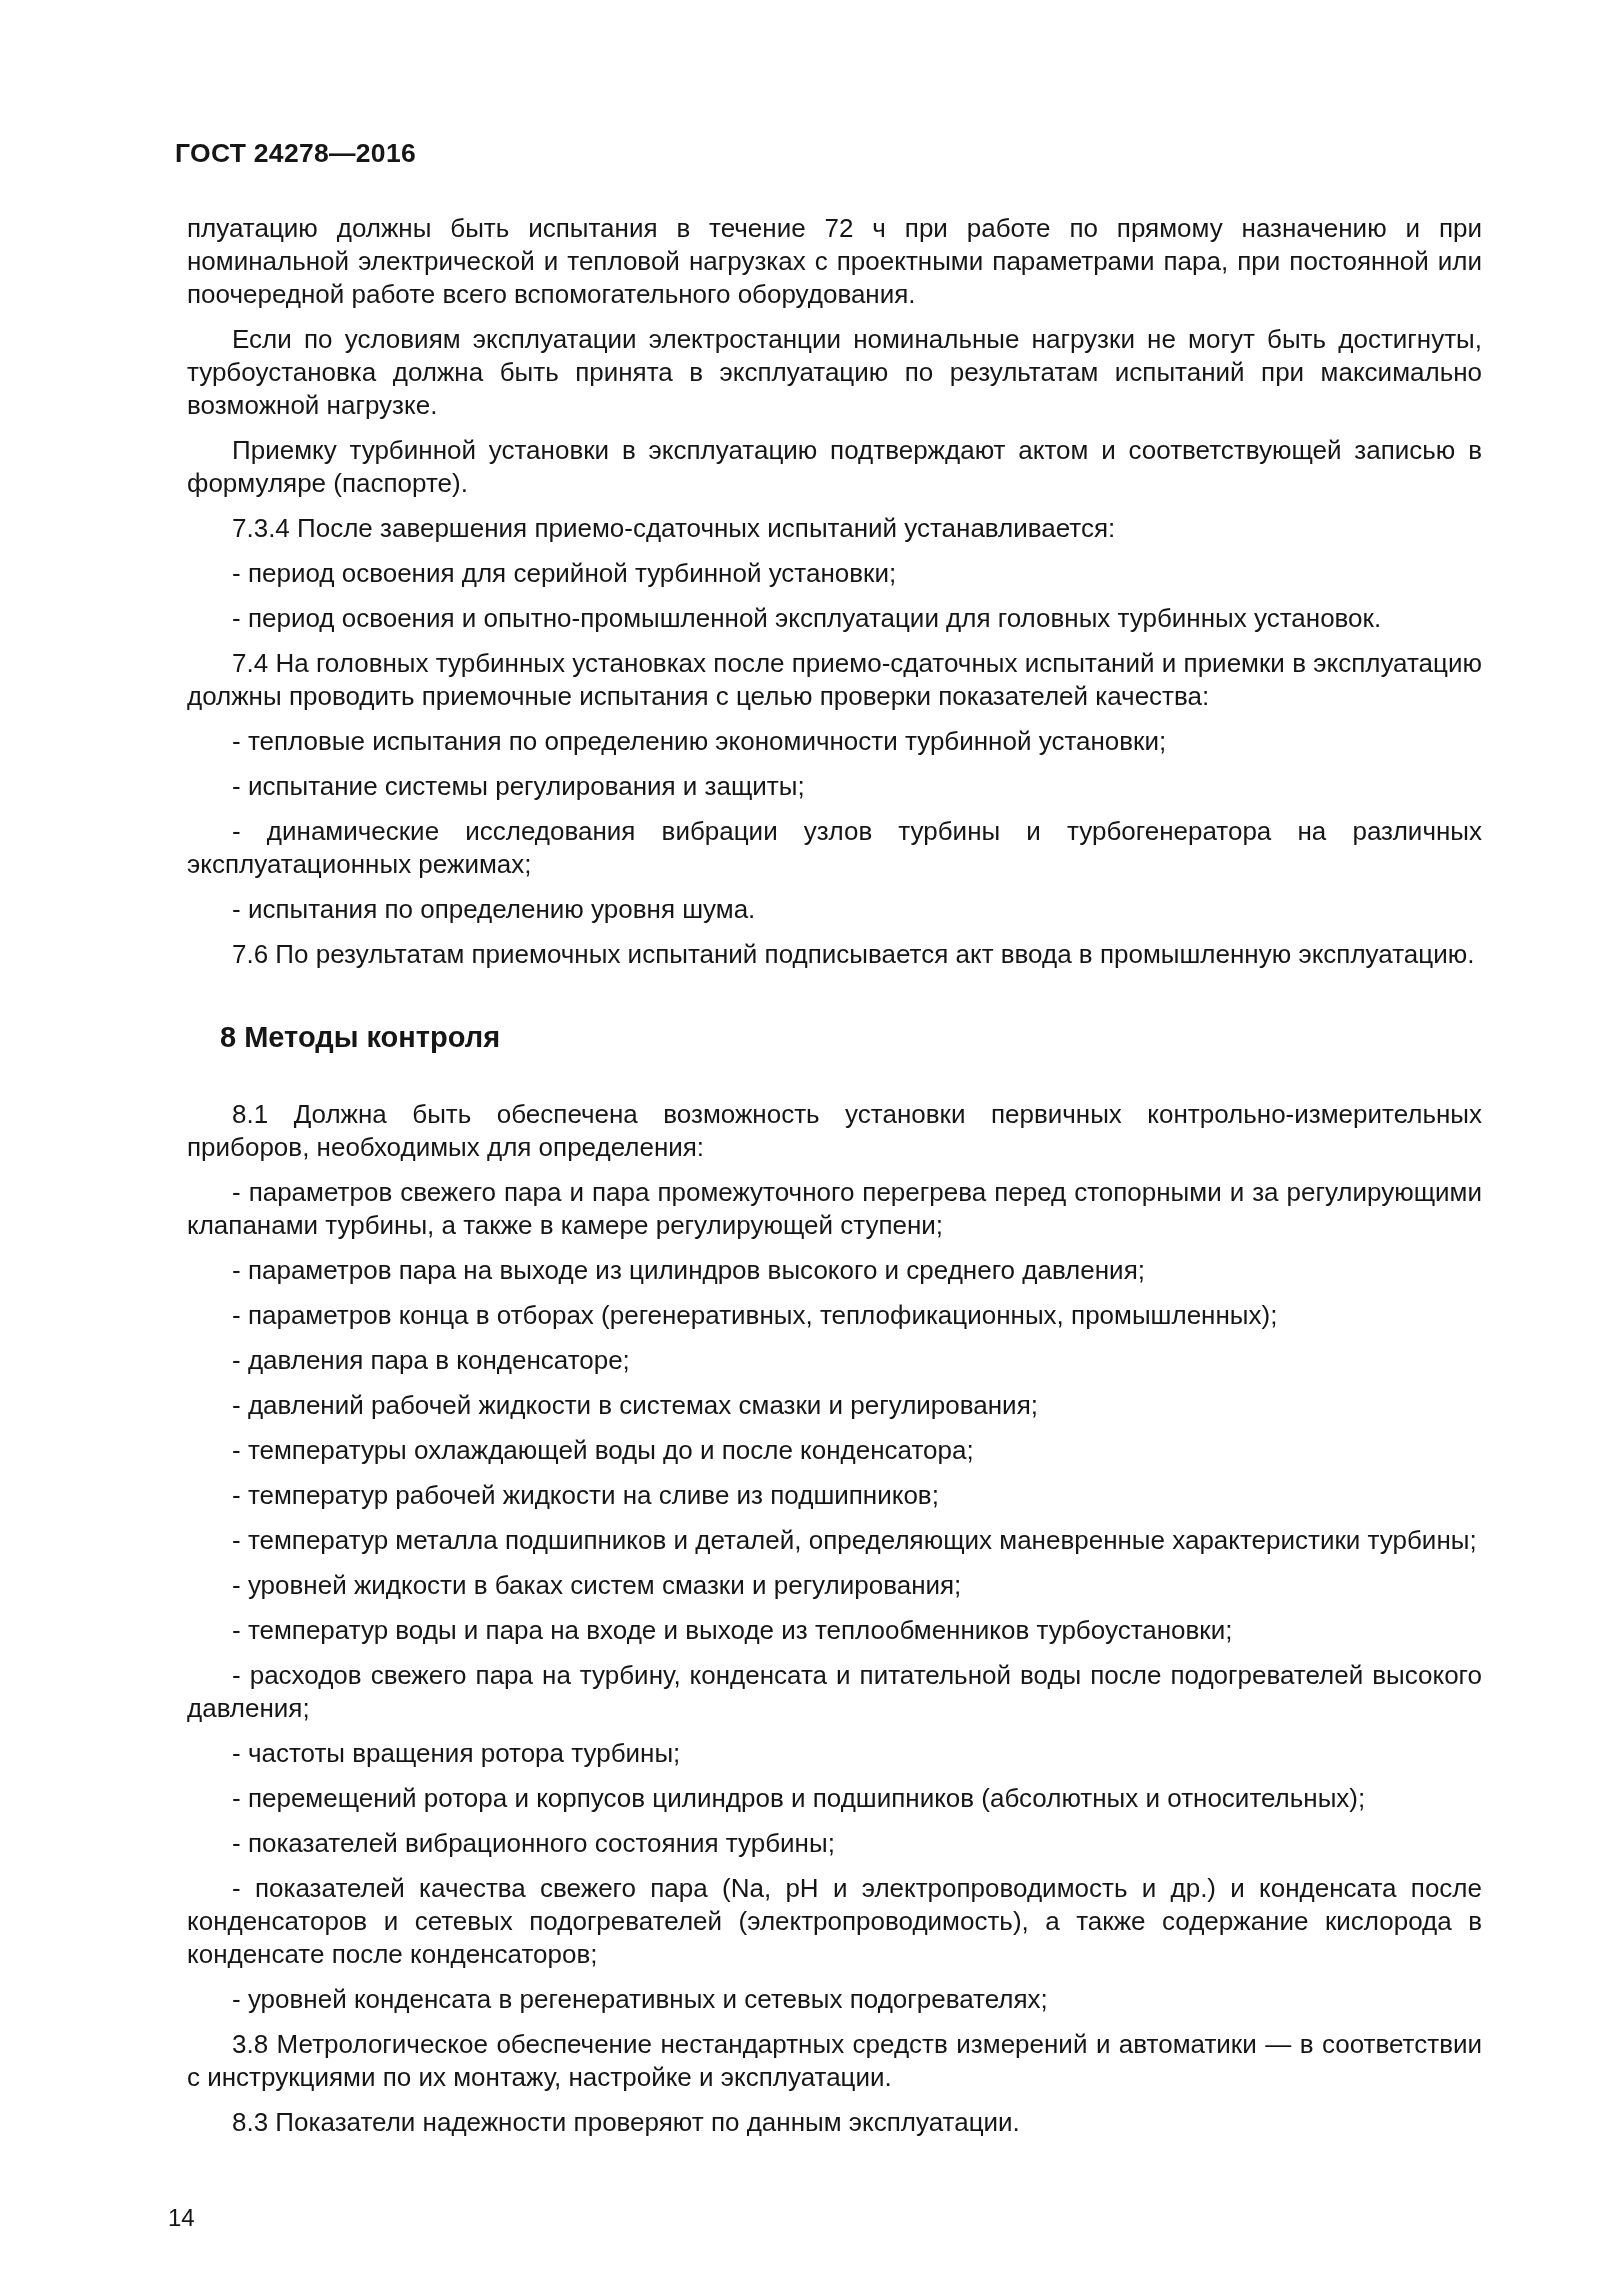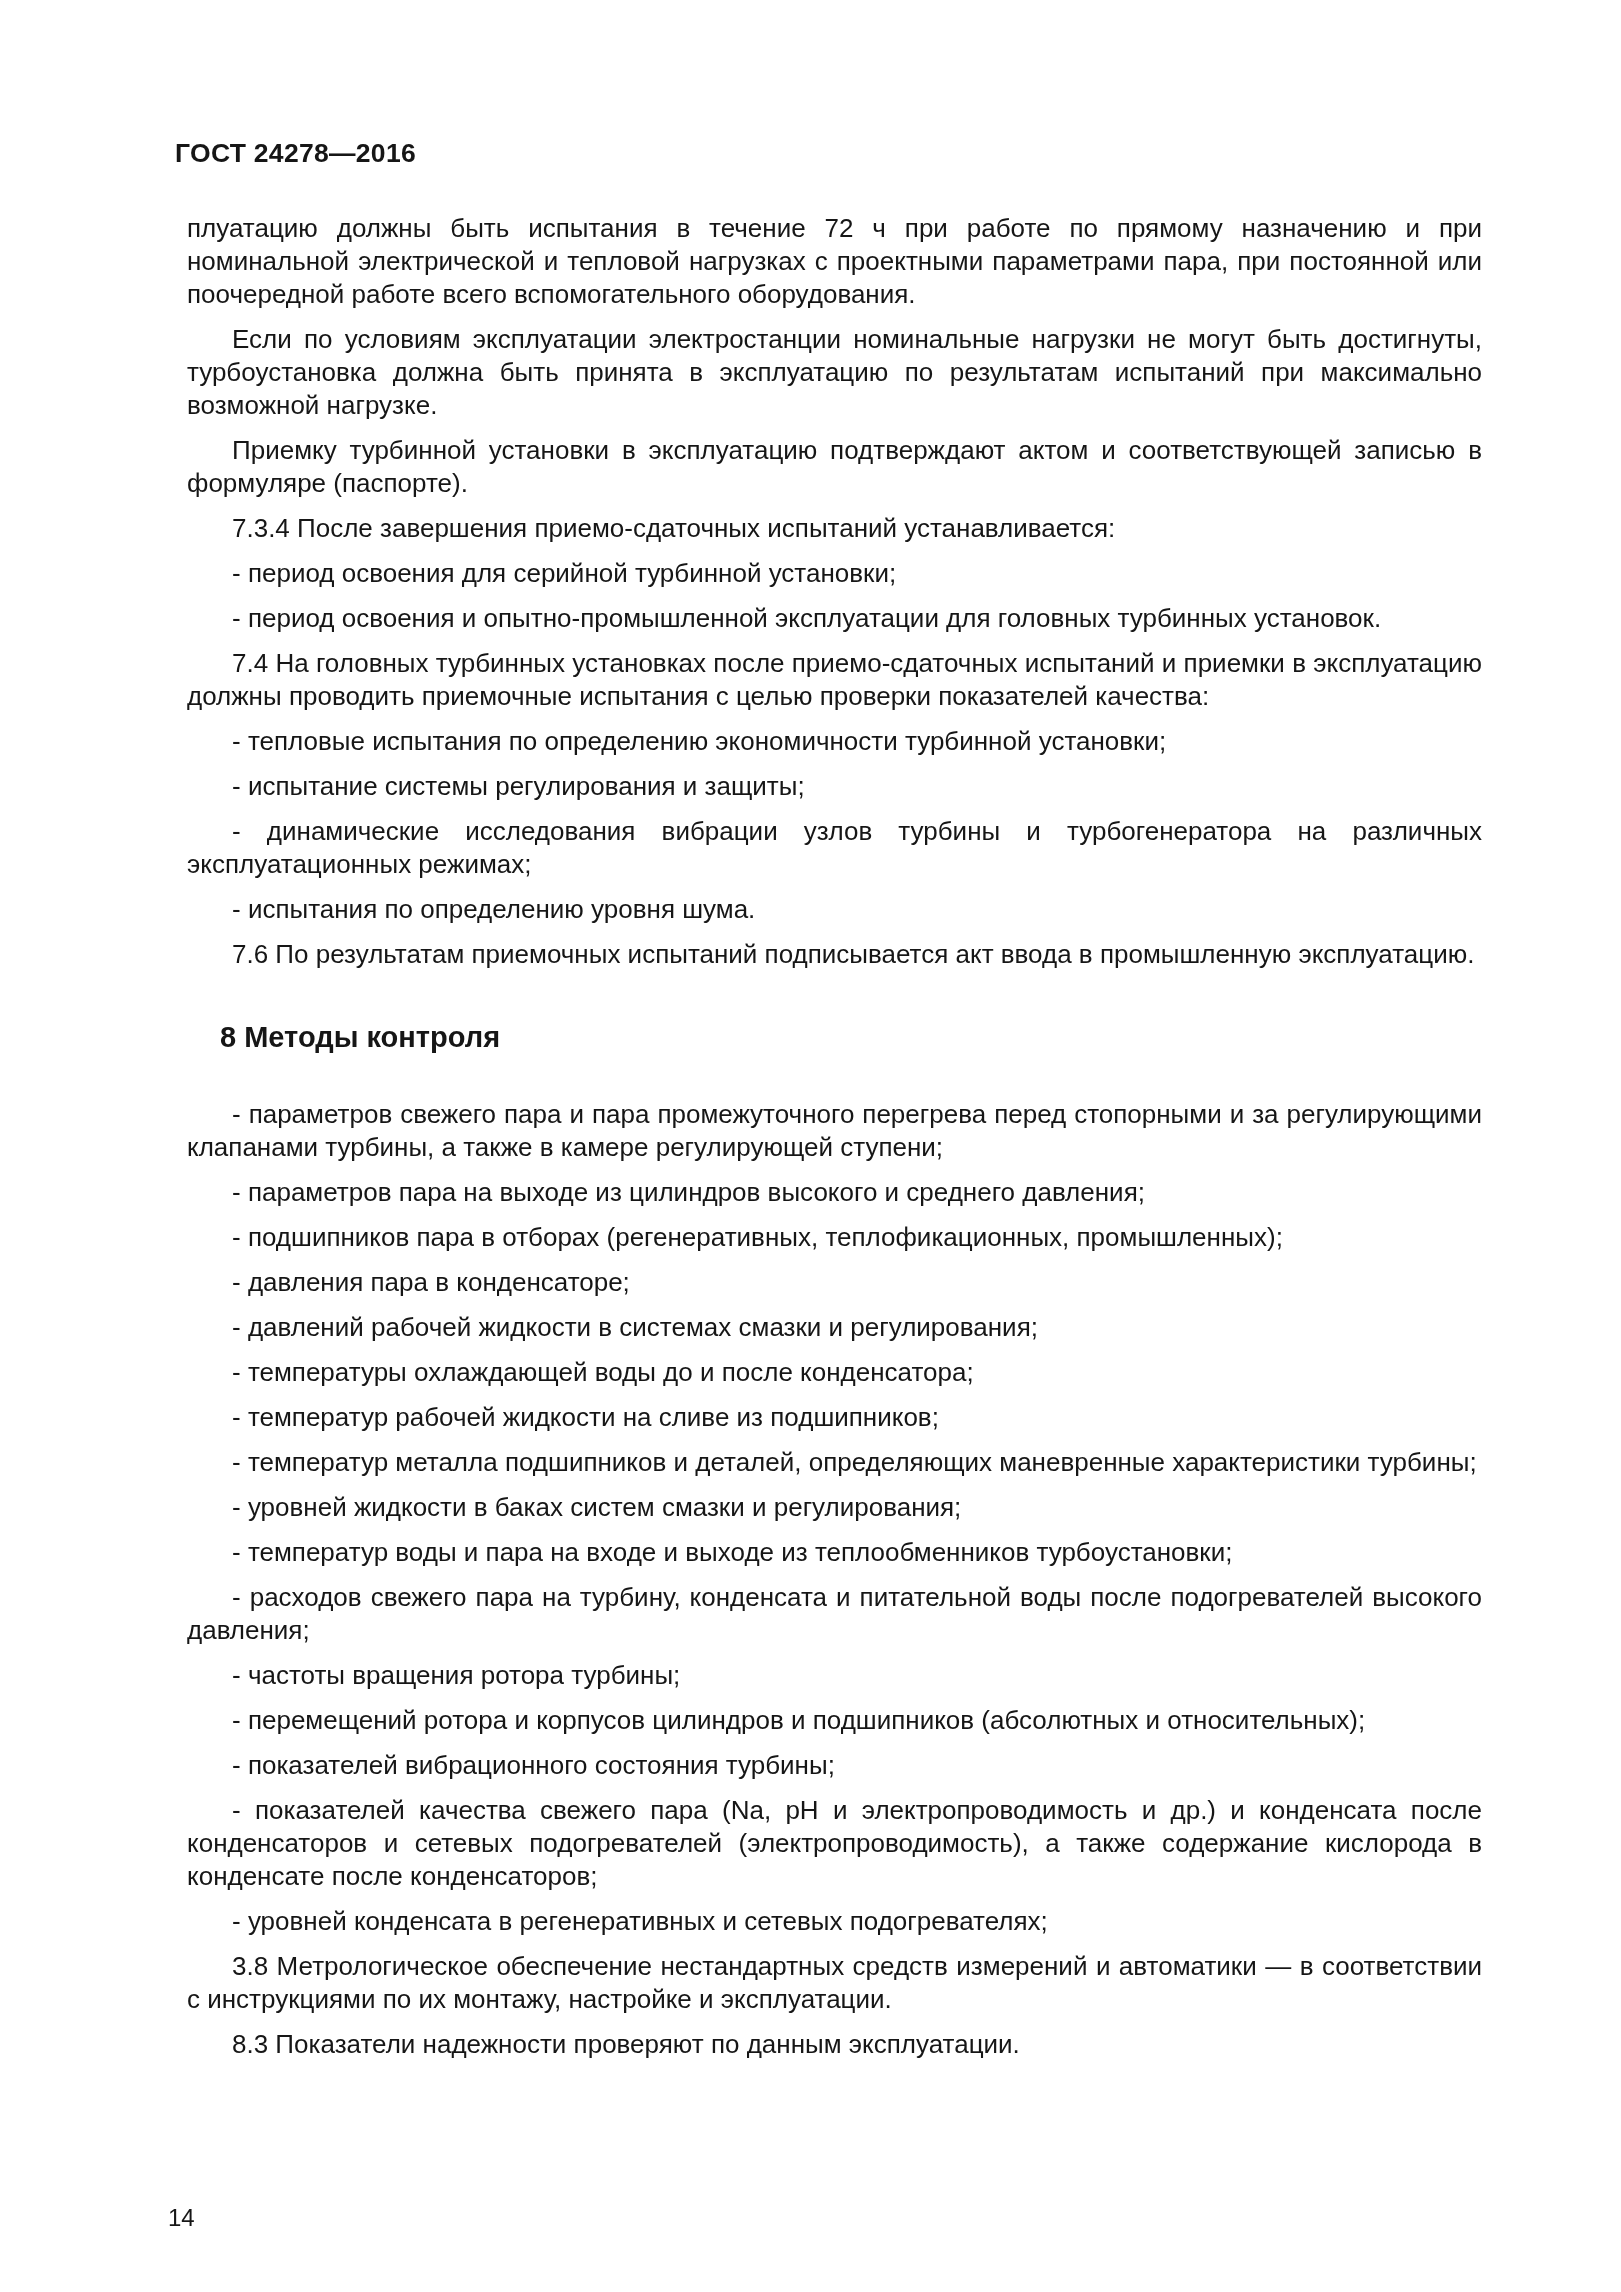--- a/index.html
+++ b/index.html
@@ -61,23 +61,24 @@
       <p class="block-p">7.3.4 После завершения приемо-сдаточных испытаний устанавливается:</p>
       <p class="block-li">- период освоения для серийной турбинной установки;</p>
       <p class="block-li">- период освоения и опытно-промышленной эксплуатации для головных турбинных установок.</p>
       <p class="block-p">7.4 На головных турбинных установках после приемо-сдаточных испытаний и приемки в эксплуатацию должны проводить приемочные испытания с целью проверки показателей качества:</p>
       <p class="block-li">- тепловые испытания по определению экономичности турбинной установки;</p>
       <p class="block-li">- испытание системы регулирования и защиты;</p>
       <p class="block-li">- динамические исследования вибрации узлов турбины и турбогенератора на различных эксплуатационных режимах;</p>
       <p class="block-li">- испытания по определению уровня шума.</p>
       <p class="block-p">7.6 По результатам приемочных испытаний подписывается акт ввода в промышленную эксплуатацию.</p>
       <h2 class="block-h">8 Методы контроля</h2>
+      <p class="block-p">8.1 Должна быть обеспечена возможность установки первичных контрольно-измерительных приборов, необходимых для определения:</p>
       <p class="block-li">- параметров свежего пара и пара промежуточного перегрева перед стопорными и за регулирующими клапанами турбины, а также в камере регулирующей ступени;</p>
       <p class="block-li">- параметров пара на выходе из цилиндров высокого и среднего давления;</p>
-      <p class="block-li">- подшипников пара в отборах (регенеративных, теплофикационных, промышленных);</p>
+      <p class="block-li">- параметров конца в отборах (регенеративных, теплофикационных, промышленных);</p>
       <p class="block-li">- давления пара в конденсаторе;</p>
       <p class="block-li">- давлений рабочей жидкости в системах смазки и регулирования;</p>
       <p class="block-li">- температуры охлаждающей воды до и после конденсатора;</p>
       <p class="block-li">- температур рабочей жидкости на сливе из подшипников;</p>
       <p class="block-li">- температур металла подшипников и деталей, определяющих маневренные характеристики турбины;</p>
       <p class="block-li">- уровней жидкости в баках систем смазки и регулирования;</p>
       <p class="block-li">- температур воды и пара на входе и выходе из теплообменников турбоустановки;</p>
       <p class="block-li">- расходов свежего пара на турбину, конденсата и питательной воды после подогревателей высокого давления;</p>
       <p class="block-li">- частоты вращения ротора турбины;</p>
       <p class="block-li">- перемещений ротора и корпусов цилиндров и подшипников (абсолютных и относительных);</p>

